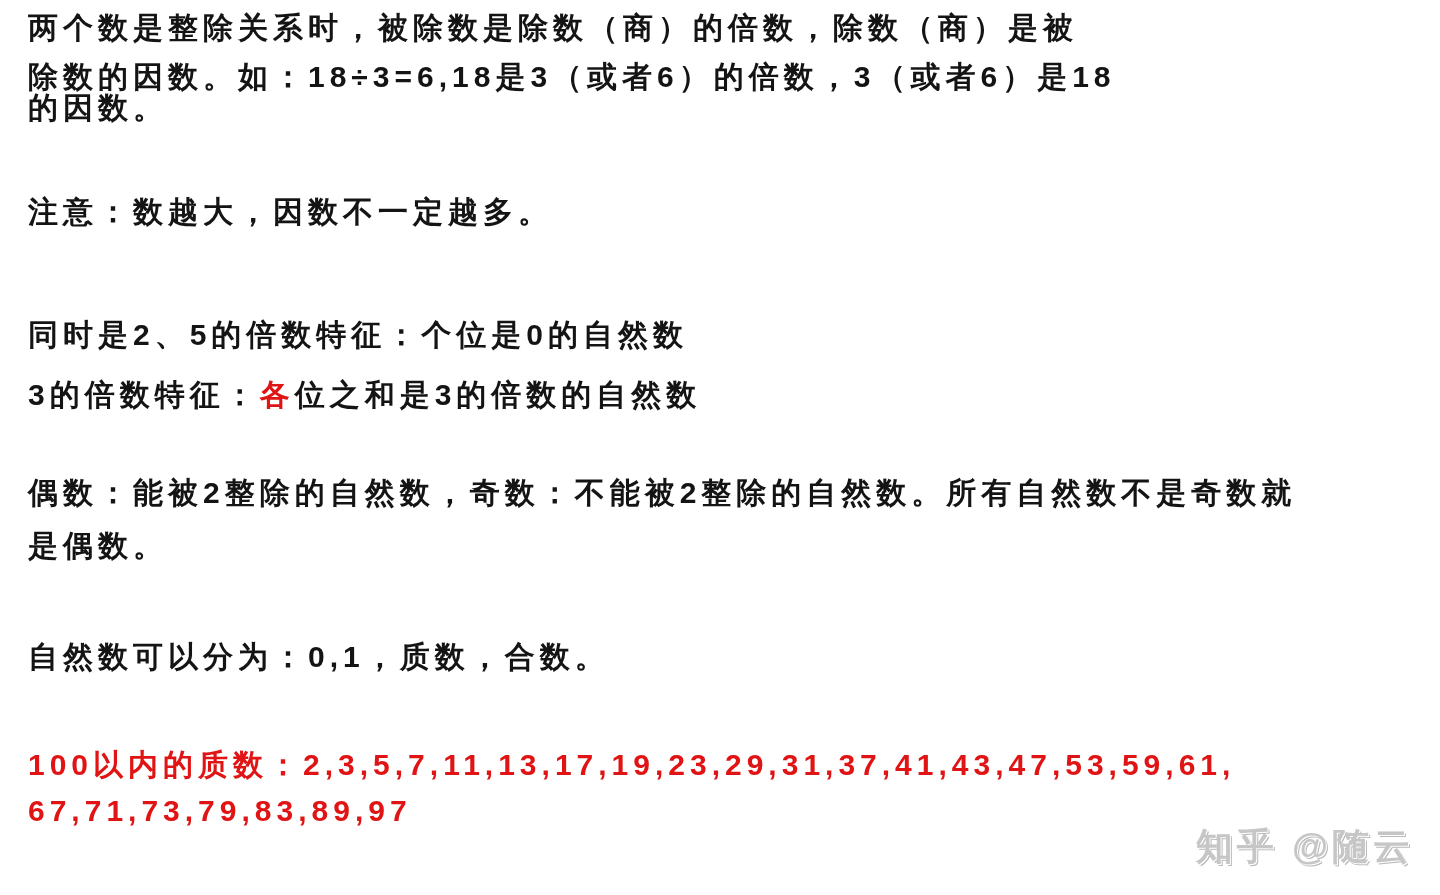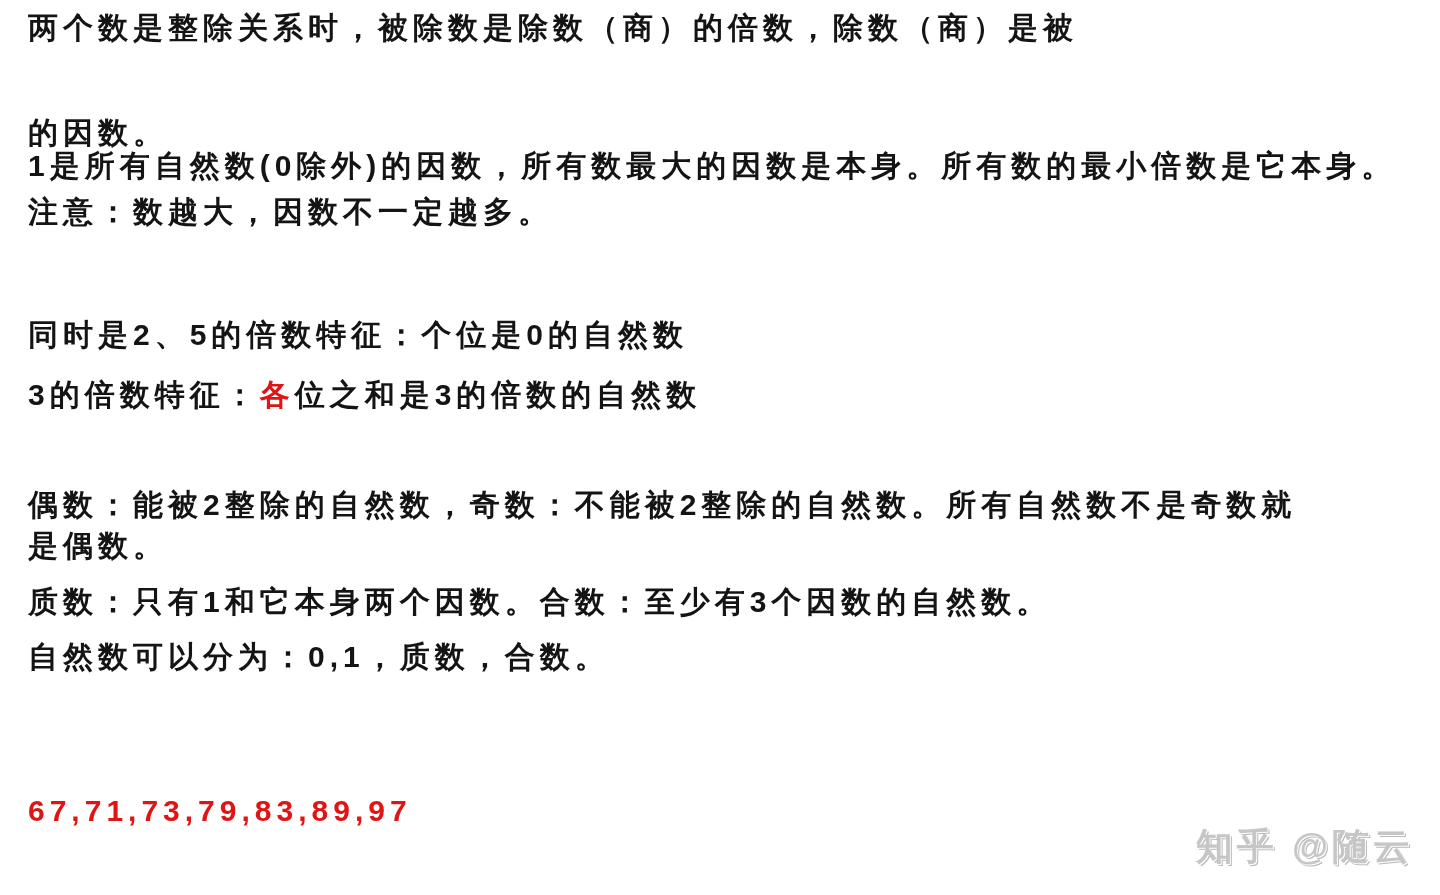--- a/index.html
+++ b/index.html
@@ -44,43 +44,43 @@
     text-shadow: 1px 1px 0 #ffffff, 2px 2px 0 #b9b9b9;
   }
 </style>
 </head>
 <body>
 
 <div class="page">
 
   <div class="line" style="top:8px"><span class="seg">两个数是整除关系时，被除数是除数（商）的倍数，除数（商）是被</span></div>
 
+  <div class="line" style="top:57px"><span class="seg">除数的因数。如：18÷3=6,18是3（或者6）的倍数，3（或者6）是18</span></div>
 
-  <div class="line" style="top:113px"><span class="seg">的因数。</span></div>
+  <div class="line" style="top:88px"><span class="seg">的因数。</span></div>
 
-  <div class="line" style="top:146px"><span class="seg">1是所有自然数(0除外)的因数，所有数最大的因数是本身。所有数的最小倍数是它本身。</span></div>
 
   <div class="line" style="top:192px"><span class="seg">注意：数越大，因数不一定越多。</span></div>
 
 
   <div class="line" style="top:315px"><span class="seg">同时是2、5的倍数特征：个位是0的自然数</span></div>
 
   <div class="line" style="top:375px">
     <span class="seg">3的倍数特征：</span><span class="seg red">各</span><span class="seg">位之和是3的倍数的自然数</span>
   </div>
 
 
-  <div class="line" style="top:485px"><span class="seg">偶数：能被2整除的自然数，奇数：不能被2整除的自然数。所有自然数不是奇数就</span></div>
+  <div class="line" style="top:473px"><span class="seg">偶数：能被2整除的自然数，奇数：不能被2整除的自然数。所有自然数不是奇数就</span></div>
 
   <div class="line" style="top:526px"><span class="seg">是偶数。</span></div>
 
-  <div class="line" style="top:582px"><span class="seg">质数：只有1和它本身两个因数。合数：至少有3个因数的自然数。</span></div>
 
   <div class="line" style="top:637px"><span class="seg">自然数可以分为：0,1，质数，合数。</span></div>
 
 
+  <div class="line red-line" style="top:745px"><span class="seg">100以内的质数：2,3,5,7,11,13,17,19,23,29,31,37,41,43,47,53,59,61,</span></div>
 
   <div class="line red-line" style="top:791px"><span class="seg">67,71,73,79,83,89,97</span></div>
 
 
   <div class="watermark">知乎 @随云</div>
 
 </div>
 
 </body></html>

